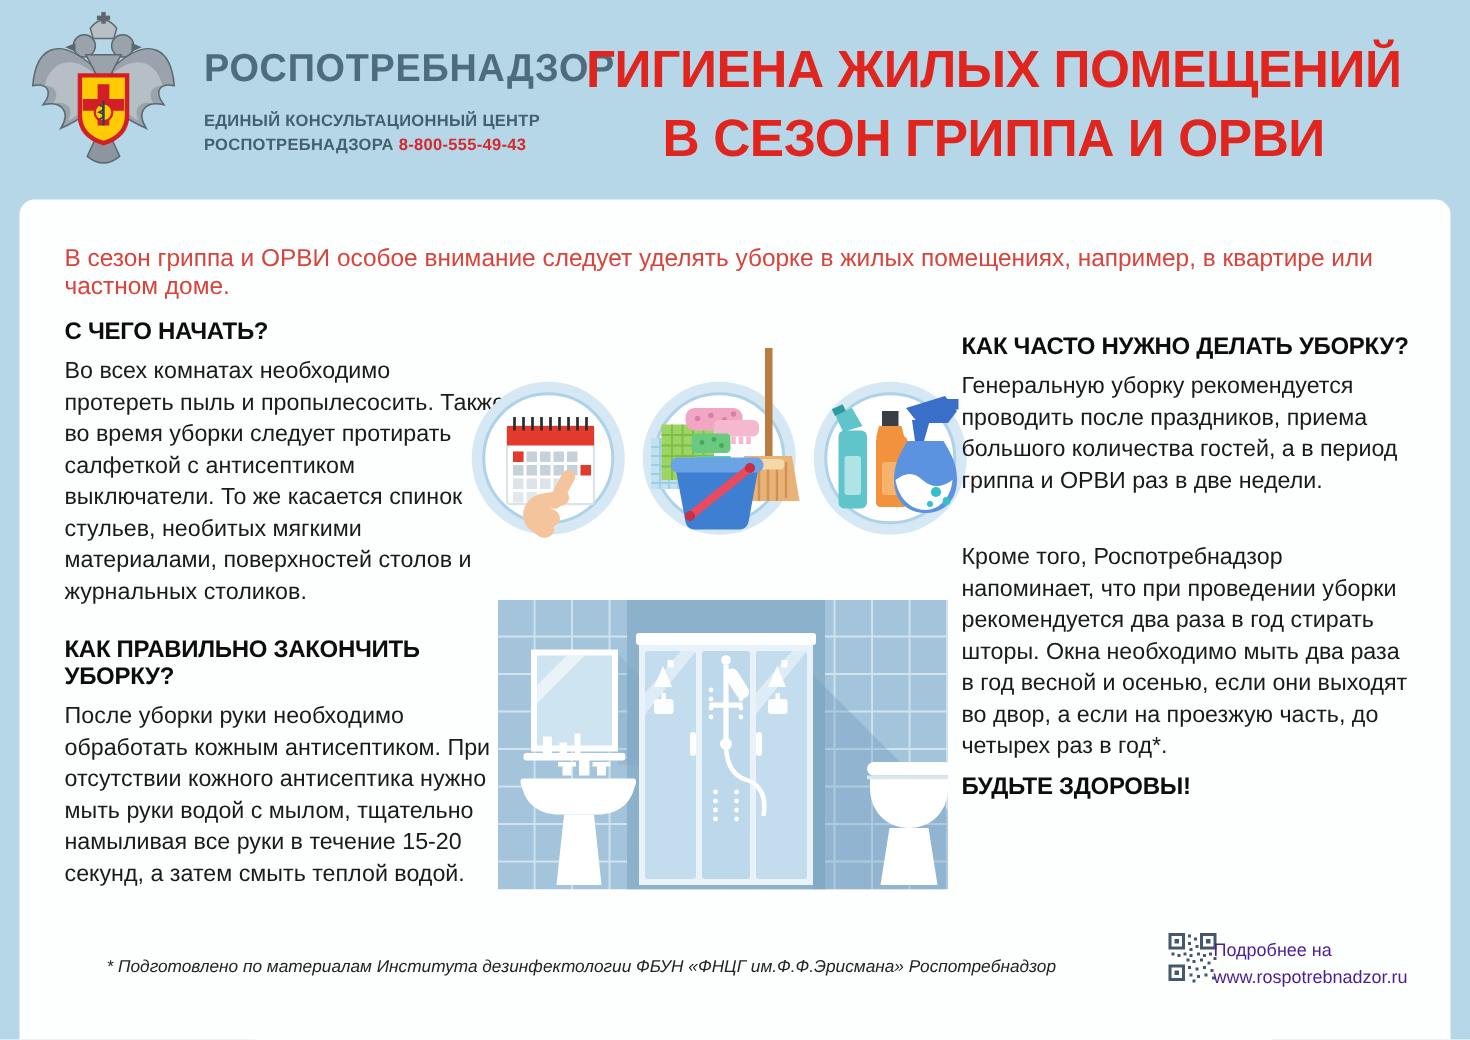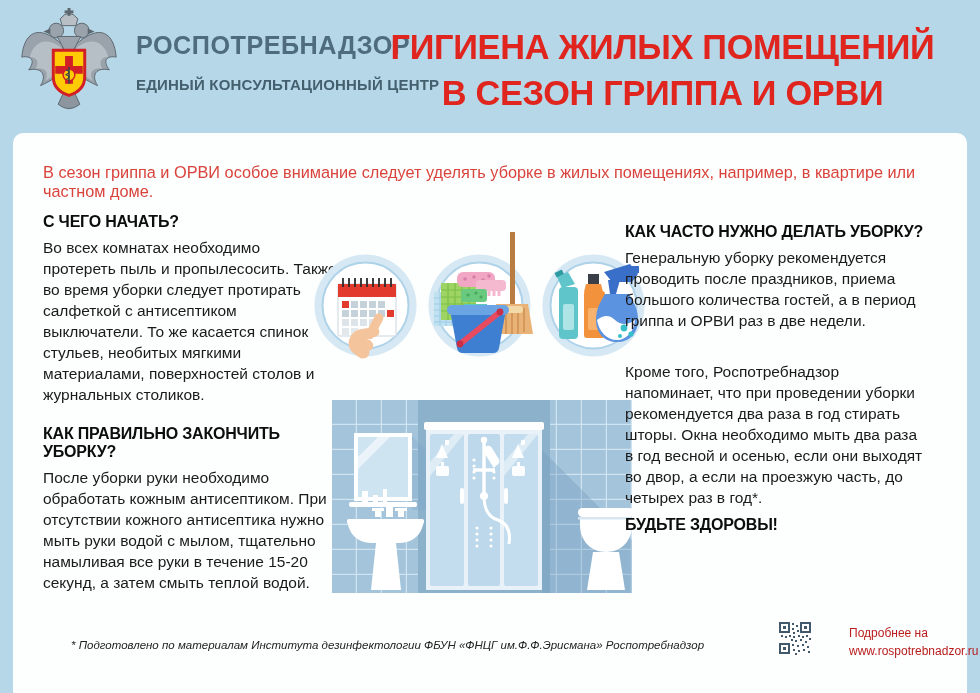--- a/index.html
+++ b/index.html
@@ -3,51 +3,51 @@
 <meta charset="utf-8">
 <style>
   html,body{margin:0;padding:0;}
   body{font-family:"Liberation Sans","DejaVu Sans",sans-serif;}
   .poster{position:relative;width:980px;height:693px;background:#b6d7e8;overflow:hidden;}
 
   
   .emblem{position:absolute;left:16px;top:6px;width:106px;height:114px;}
   .logo-block{position:absolute;left:136px;top:30px;}
   .logo-title{font-size:26px;font-weight:bold;color:#4e6c7e;letter-spacing:0.5px;margin-bottom:13px;transform:scaleX(0.97);transform-origin:left;}
-  .logo-sub{font-size:15px;font-weight:bold;color:#44606e;line-height:1.45;letter-spacing:0.2px;}
+  .logo-sub{font-size:11px;font-weight:bold;color:#44606e;line-height:1.45;letter-spacing:0.2px;}
   .phone{color:#d4292e;}
   .main-title{position:absolute;left:375px;top:24px;width:575px;text-align:center;
     color:#e0251f;font-size:35px;font-weight:bold;line-height:1.32;letter-spacing:-0.3px;transform:scaleX(0.98);}
 
   
   .card{position:absolute;left:13px;top:133px;width:954px;height:618px;background:#fdfefe;border-radius:10px;}
   .intro{position:absolute;left:30px;top:30px;width:910px;font-size:16.3px;color:#d9433c;margin:0;}
 
   .col{position:absolute;}
   .col-left{left:30px;top:80px;width:294px;}
-  .col-right{left:612px;top:90px;width:302px;}
+  .col-right{left:628px;top:90px;width:302px;}
   .col h3{font-size:16px;color:#0d0d0d;margin:0 0 6px 0;letter-spacing:-0.2px;}
   .col p{font-size:15.5px;line-height:21px;color:#1a1a1a;margin:0 0 20px 0;}
   .col-right p.mb14{margin-bottom:30px;}
   .col-right p.mb0{margin-bottom:0;}
   .col-right p.mb16{margin-bottom:8px;}
   .closing{margin-top:16px;}
 
   
   .icons-row{position:absolute;left:301px;top:121px;display:flex;gap:11px;}
   .icon-circle{width:103px;height:103px;position:relative;}
   .icon-circle svg{overflow:visible;display:block;}
 
   
   .bathroom{position:absolute;left:319px;top:267px;}
 
   
   .footnote{position:absolute;left:30px;top:506px;width:640px;font-size:11.5px;font-style:italic;color:#222;margin:0;padding-left:28px;}
   .qr{position:absolute;left:764px;top:487px;width:36px;height:36px;}
-  .more{position:absolute;left:836px;top:491px;font-size:12px;line-height:1.5;color:#b91c1c;}
+  .more{position:absolute;left:796px;top:491px;font-size:12px;line-height:1.5;color:#4c1d95;}
 </style>
 </head>
 <body>
 
 <div class="poster">
 
   <svg class="emblem" viewBox="0 0 104 116">
     <path d="M52,76 l-11,24 q11,9 22,0 z" fill="#8d969e" stroke="#5d676f" stroke-width="1"></path>
     <path d="M46,40 C20,16 6,28 4,52 C14,50 18,56 11,65 C24,62 30,70 23,81 C36,75 44,70 46,61 Z" fill="#9aa3ab" stroke="#5d676f" stroke-width="1"></path>
     <path d="M58,40 C84,16 98,28 100,52 C90,50 86,56 93,65 C80,62 74,70 81,81 C68,75 60,70 58,61 Z" fill="#9aa3ab" stroke="#5d676f" stroke-width="1"></path>
@@ -65,20 +65,24 @@
     <path d="M48,51 h8 v10 h10 v8 h-10 v10 h-8 v-10 h-10 v-8 h10 z" fill="#d21f26"></path>
     <circle cx="52" cy="70" r="6" fill="#ffcb05" stroke="#d21f26" stroke-width="1.5"></circle>
     <line x1="52" y1="62" x2="52" y2="79" stroke="#33424d" stroke-width="1.6"></line>
     <path d="M49,65 q6,2 0,5 q6,2 0,5" stroke="#33424d" stroke-width="1.2" fill="none"></path>
   </svg>
 
   <div class="logo-block">
     <div class="logo-title">РОСПОТРЕБНАДЗОР</div>
     <div class="logo-sub">
       <div>ЕДИНЫЙ КОНСУЛЬТАЦИОННЫЙ ЦЕНТР</div>
+      <div>
+        <span>РОСПОТРЕБНАДЗОРА</span>
+        <span class="phone">8-800-555-49-43</span>
+      </div>
     </div>
   </div>
 
   <div class="main-title">
     <div>ГИГИЕНА ЖИЛЫХ ПОМЕЩЕНИЙ</div>
     <div>В СЕЗОН ГРИППА И ОРВИ</div>
   </div>
 
   <div class="card">
 

